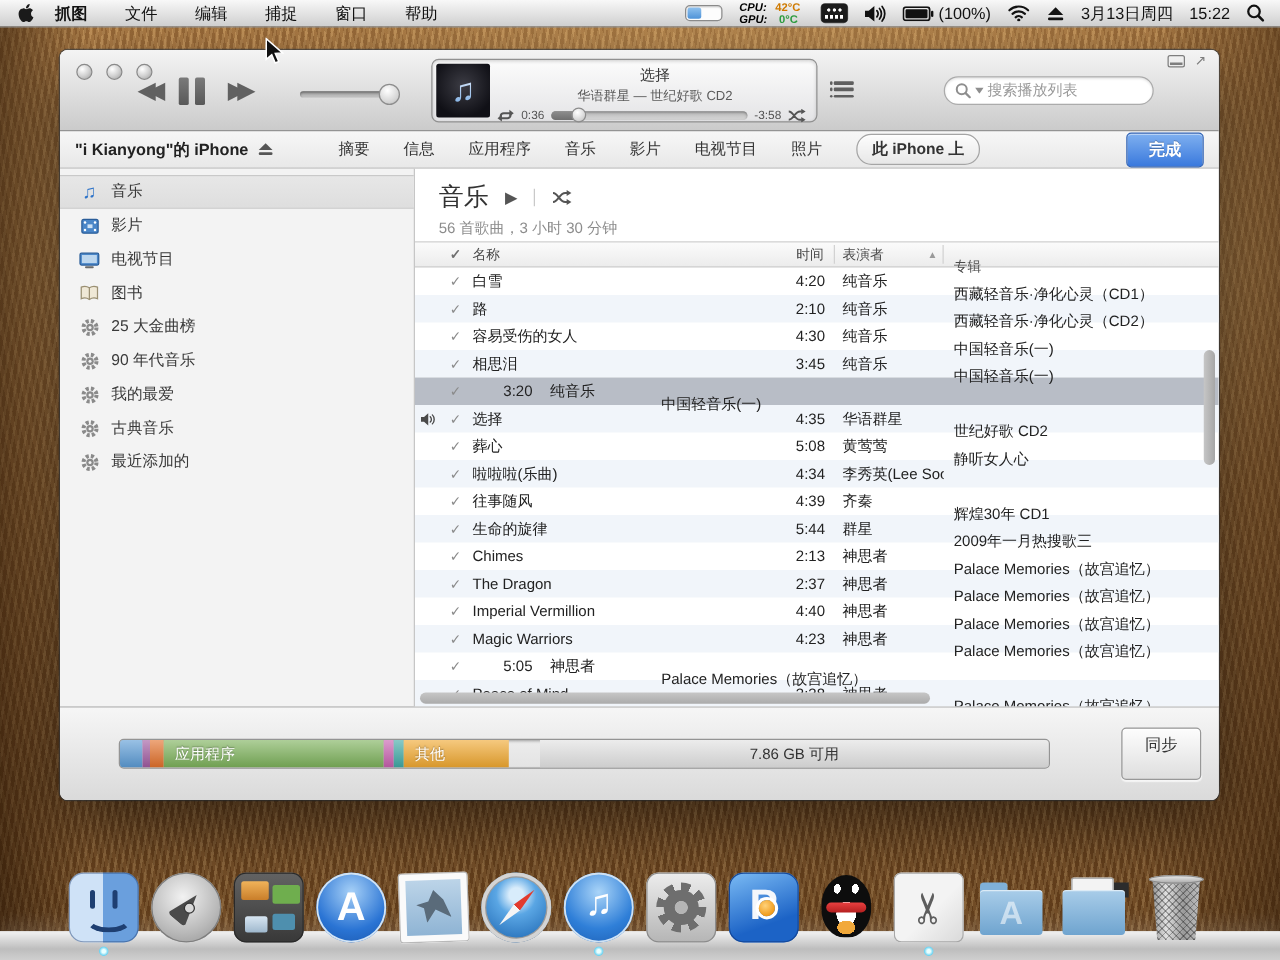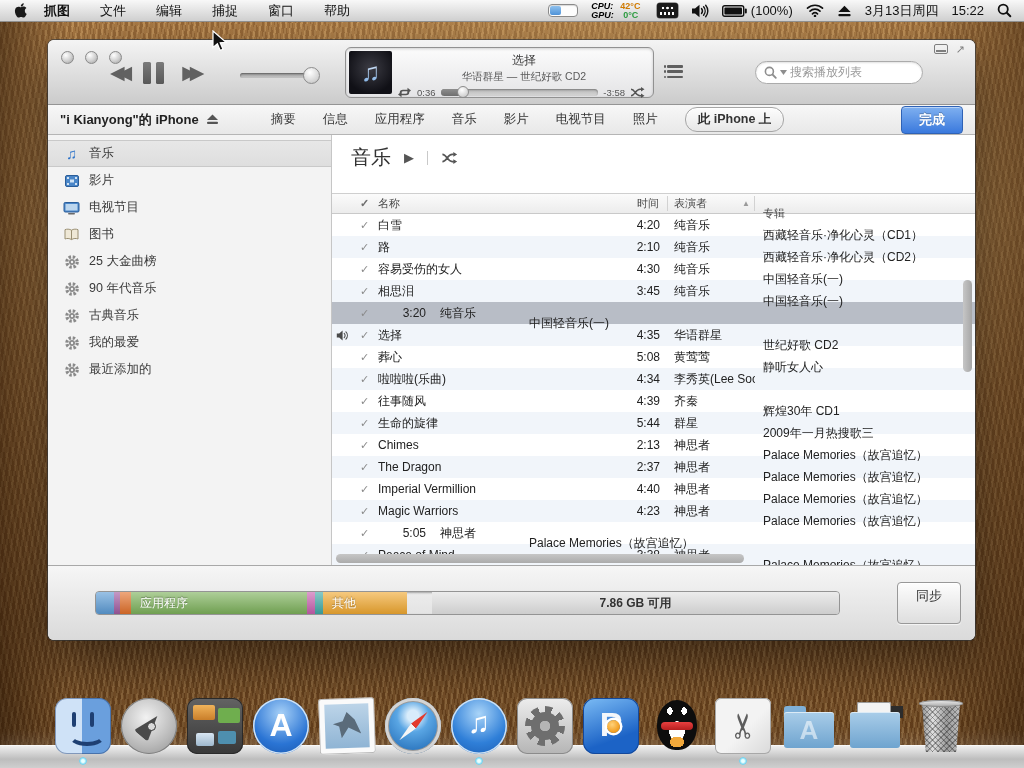--- a/index.html
+++ b/index.html
@@ -179,21 +179,21 @@
 
   
   .footer{ height:75px; background:linear-gradient(#f6f6f6,#dadada); border-top:1px solid #a8a8a8;
     display:flex; align-items:center; padding:0 14px 0 47px; }
   .capbar{ display:flex; width:745px; height:24px; border:1px solid #949494; border-radius:4px; overflow:hidden;
     box-shadow:inset 0 1px 2px rgba(0,0,0,.3); }
   .cap-seg{ height:100%; background:linear-gradient(rgba(255,255,255,.38), rgba(0,0,0,.10)), var(--c,#ccc);
     display:flex; align-items:center; flex:none; }
   .cap-label{ color:#fff; font-size:12px; padding-left:9px; text-shadow:0 -1px 1px rgba(0,0,0,.35); white-space:nowrap;}
   .cap-free{ flex:1; background:linear-gradient(#ececec,#cdcdcd); display:flex; align-items:center; justify-content:center;
-    font-size:12px; font-weight:bold; color:#333;margin-left:25px; }
+    font-size:12px; font-weight:normal; color:#333;margin-left:25px; }
   .sync-btn{ margin-left:auto; width:64px; height:42px; border:1px solid #989898; border-radius:4px;
     background:linear-gradient(#fdfdfd,#dedede); font-size:13px; color:#333; text-align:center; line-height:25px;
     box-shadow:0 1px 1px rgba(255,255,255,.7), inset 0 1px 0 #fff; cursor:default;}
 
   
   .dock-floor{ position:absolute; bottom:0; left:0; width:100%; height:23px;
     background:linear-gradient(#efefef,#bdbdbd 60%,#cfcfcf); border-top:1px solid rgba(255,255,255,.85);
     box-shadow:0 -6px 14px rgba(255,255,255,.12); }
   .dock{ position:absolute; bottom:14px; left:50%; transform:translateX(-50%); display:flex; gap:6px; align-items:flex-end; z-index:5;}
   .dock-item{ width:60px; height:62px; position:relative; display:flex; align-items:flex-end; justify-content:center; }
@@ -542,32 +542,32 @@
         </div>
           <div class="sb-item" data-icon="smart-playlist">
           <span class="sb-ic">
 
             <svg class="ic ic-gear ic-svg" width="16" height="16" viewBox="0 0 16 16">
                 <circle cx="8" cy="8" r="5.2" fill="none" stroke="#8a8a8a" stroke-width="3.2" stroke-dasharray="2.4 1.7"></circle>
                 <circle cx="8" cy="8" r="3" fill="#8a8a8a"></circle>
                 <circle cx="8" cy="8" r="1.2" fill="#f3f3f3"></circle>
               </svg>
           </span>
-          <span class="sb-label">古典音乐</span>
+          <span class="sb-label">我的最爱</span>
         </div>
           <div class="sb-item" data-icon="smart-playlist">
           <span class="sb-ic">
 
             <svg class="ic ic-gear ic-svg" width="16" height="16" viewBox="0 0 16 16">
                 <circle cx="8" cy="8" r="5.2" fill="none" stroke="#8a8a8a" stroke-width="3.2" stroke-dasharray="2.4 1.7"></circle>
                 <circle cx="8" cy="8" r="3" fill="#8a8a8a"></circle>
                 <circle cx="8" cy="8" r="1.2" fill="#f3f3f3"></circle>
               </svg>
           </span>
-          <span class="sb-label">我的最爱</span>
+          <span class="sb-label">古典音乐</span>
         </div>
           <div class="sb-item" data-icon="smart-playlist">
           <span class="sb-ic">
 
             <svg class="ic ic-gear ic-svg" width="16" height="16" viewBox="0 0 16 16">
                 <circle cx="8" cy="8" r="5.2" fill="none" stroke="#8a8a8a" stroke-width="3.2" stroke-dasharray="2.4 1.7"></circle>
                 <circle cx="8" cy="8" r="3" fill="#8a8a8a"></circle>
                 <circle cx="8" cy="8" r="1.2" fill="#f3f3f3"></circle>
               </svg>
           </span>
@@ -581,20 +581,21 @@
             <span class="lh-title">音乐</span>
             <span class="lh-play">▶</span>
             <span class="lh-sep"></span>
             <span>
               <svg class="ic-svg" width="17" height="12" viewBox="0 0 15 11">
                   <path fill="none" stroke="#555" stroke-width="1.5" d="M1 2.2c4 0 4.5 6.6 9 6.6h1.5 M1 8.8c4 0 4.5-6.6 9-6.6h1.5"></path>
                   <path fill="#555" d="M11 0 14.5 2.2 11 4.4z M11 6.6 14.5 8.8 11 11z"></path>
                 </svg>
             </span>
           </div>
+          <div class="lh-sub">56 首歌曲，3 小时 30 分钟</div>
         </div>
 
         <div class="thead">
           <span class="col-sp"></span>
           <span class="col-ck hck">✓</span>
           <span class="col-name">名称</span>
           <span class="col-time">时间</span>
           <span class="col-art">
               <span>表演者</span>
               <span class="sort-arrow">▲</span>

